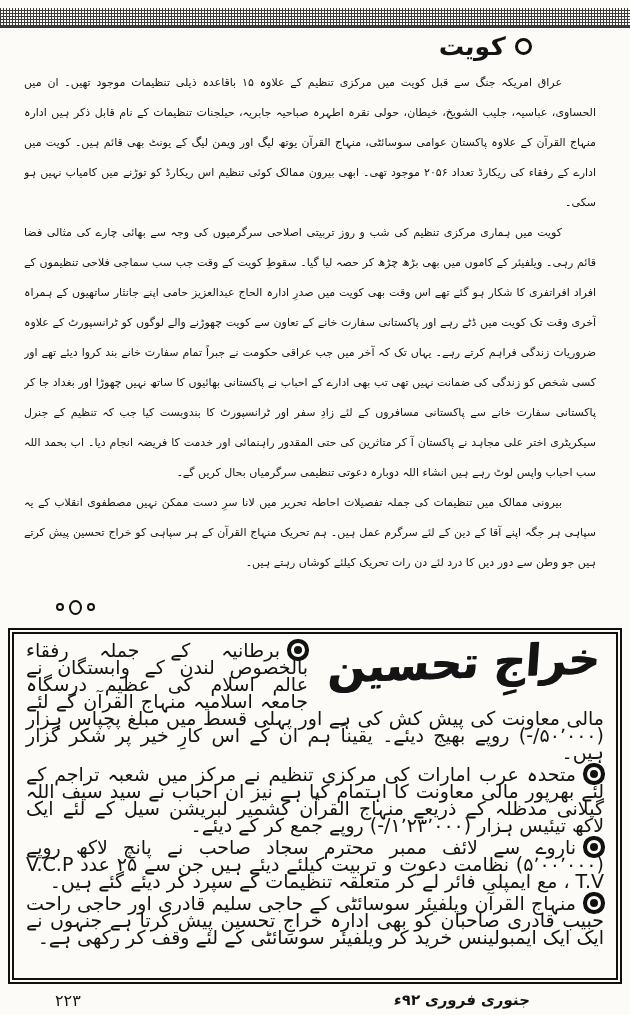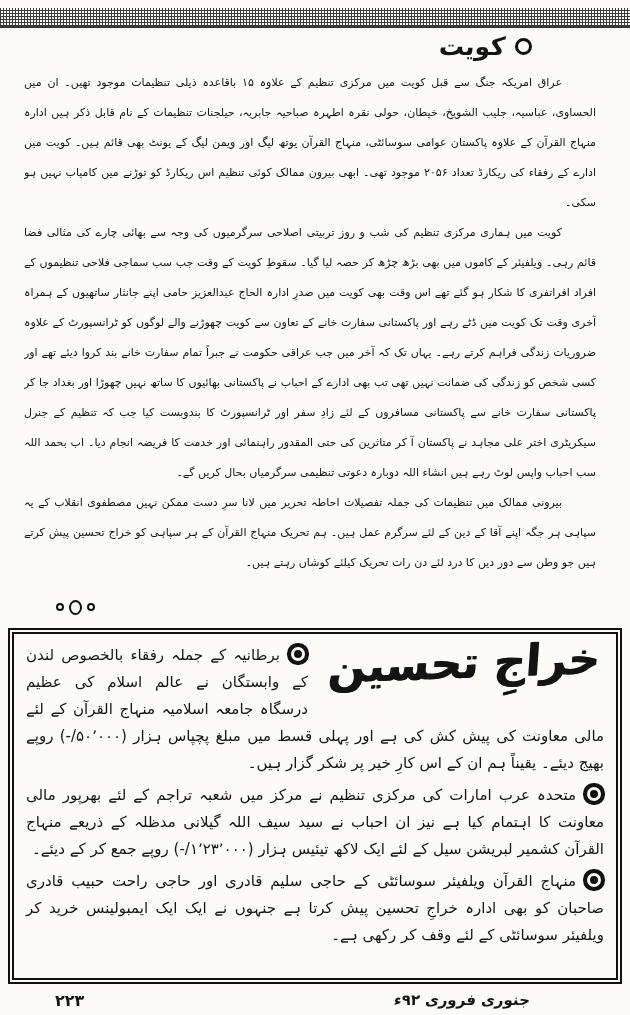--- a/index.html
+++ b/index.html
@@ -67,38 +67,38 @@
     background:#fcfbf7;
     display:flex; align-items:center; justify-content:center;
     font-size:44px; font-weight:bold;
     transform:rotate(-2deg) skewX(-6deg);
     letter-spacing:-1px;
     text-shadow:1px 0 0 #141414;
     white-space:nowrap;
   }
   .tribute-item {
     direction:rtl; text-align:justify;
-    font-size:15px; line-height:27px;
+    font-size:19px; line-height:17px;
     margin-bottom:5px;
   }
   .dbl-circle {
     display:inline-block; vertical-align:middle;
     width:8px; height:8px; background:#fcfbf7;
     border:4px solid #111; border-radius:50%;
     box-shadow:0 0 0 3px #fcfbf7, 0 0 0 7px #111;
     margin:0 6px 3px 14px;
   }
   
   .footer {
     position:absolute; bottom:3px; left:0; right:0; height:24px;
     display:flex; justify-content:space-between; align-items:center;
     padding:0 100px 0 55px;
   }
   .footer-issue { font-size:15px; font-weight:bold; transform:skewX(-6deg); }
-  .footer-page  { font-size:16px; font-weight:bold; letter-spacing:2px; }
+  .footer-page  { font-size:16px; font-weight:normal; letter-spacing:2px; }
 </style>
 </head>
 <body>
 
 <div class="page">
 
   <div class="halftone"></div>
 
   <div class="heading-row">
     <span class="circle-bullet"></span>
@@ -117,20 +117,21 @@
     <span class="o-small"></span>
   </div>
 
   <div class="tribute-box">
     <div class="box-title">خراجِ تحسین</div>
 
     <p class="tribute-item"><span class="dbl-circle"></span><span>برطانیہ کے جملہ رفقاء بالخصوص لندن کے وابستگان نے عالم اسلام کی عظیم درسگاہ جامعہ اسلامیہ منہاج القرآن کے لئے مالی معاونت کی پیش کش کی ہے اور پہلی قسط میں مبلغ پچپاس ہزار (۵۰٬۰۰۰/-) روپے بھیج دیئے۔ یقیناً ہم ان کے اس کارِ خیر پر شکر گزار ہیں۔</span></p>
 
     <p class="tribute-item"><span class="dbl-circle"></span><span>متحدہ عرب امارات کی مرکزی تنظیم نے مرکز میں شعبہ تراجم کے لئے بھرپور مالی معاونت کا اہتمام کیا ہے نیز ان احباب نے سید سیف اللہ گیلانی مدظلہ کے ذریعے منہاج القرآن کشمیر لبریشن سیل کے لئے ایک لاکھ تیئیس ہزار (۱٬۲۳٬۰۰۰/-) روپے جمع کر کے دیئے۔</span></p>
 
+    <p class="tribute-item"><span class="dbl-circle"></span><span>ناروے سے لائف ممبر محترم سجاد صاحب نے پانچ لاکھ روپے (۵٬۰۰٬۰۰۰) نظامت دعوت و تربیت کیلئے دیئے ہیں جن سے ۲۵ عدد V.C.P ، T.V مع ایمپلی فائر لے کر متعلقہ تنظیمات کے سپرد کر دیئے گئے ہیں۔</span></p>
 
     <p class="tribute-item"><span class="dbl-circle"></span><span>منہاج القرآن ویلفیئر سوسائٹی کے حاجی سلیم قادری اور حاجی راحت حبیب قادری صاحبان کو بھی ادارہ خراجِ تحسین پیش کرتا ہے جنہوں نے ایک ایک ایمبولینس خرید کر ویلفیئر سوسائٹی کے لئے وقف کر رکھی ہے۔</span></p>
   </div>
 
   <div class="footer">
     <span class="footer-page">۲۲۳</span>
     <span class="footer-issue">جنوری فروری ۹۲ء</span>
   </div>
 
 </div>

